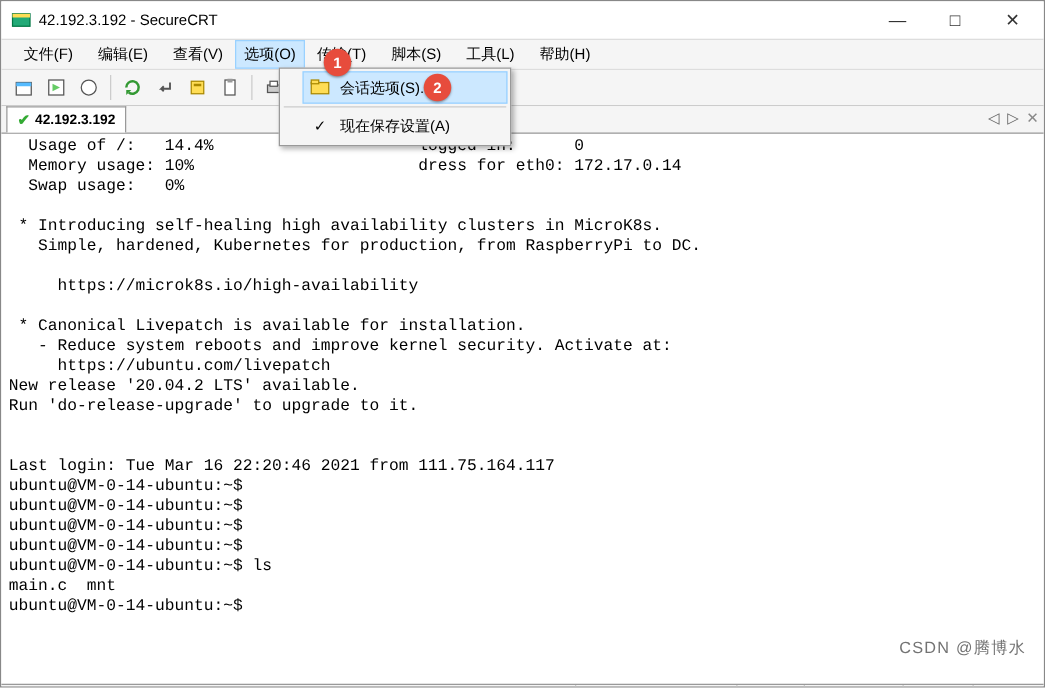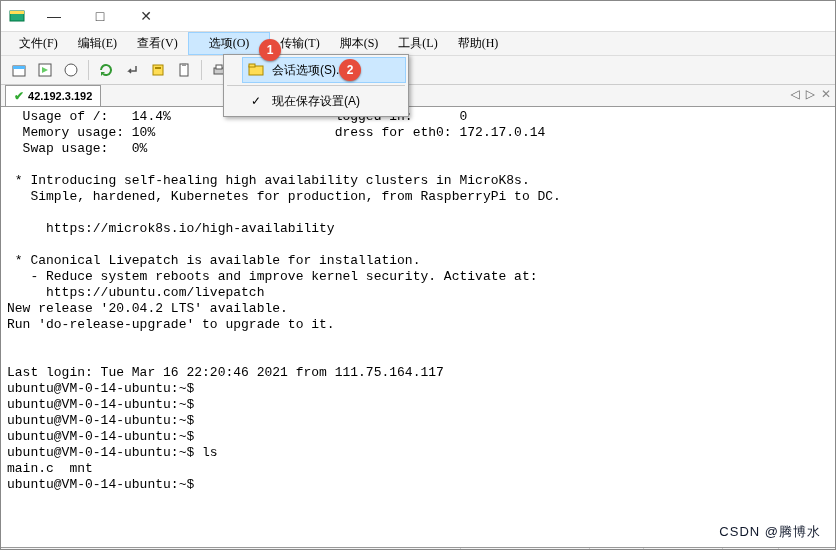--- a/index.html
+++ b/index.html
@@ -2,53 +2,54 @@
 <html><head>
 <meta charset="utf-8">
 <style>
 * { margin:0; padding:0; box-sizing:border-box; }
 body { font-family:"Microsoft YaHei","Segoe UI",sans-serif; font-size:12px; background:#fff; width:836px; height:550px; overflow:hidden; position:relative; border:1px solid #888; }
 .titlebar { height:30px; display:flex; align-items:center; padding:0 2px; background:#fff; }
 .app-icon { width:16px; height:16px; margin:0 6px; }
 .title-text { flex:1; font-size:12px; }
 .win-controls { display:flex; }
 .win-btn { width:46px; height:30px; display:flex; align-items:center; justify-content:center; font-size:14px; color:#333; }
-.menubar { height:24px; display:flex; align-items:center; padding:0 8px; background:#f5f5f5; border-top:1px solid #ddd;font-family:Liberation Serif, serif; }
+.menubar { height:24px; display:flex; align-items:center; padding:0 8px; background:#f5f5f5; border-top:1px solid #ddd; }
 .menu-item { padding:3px 10px; cursor:default; }
-.menu-item.open { background:#cce8ff; border:1px solid #99d1ff; padding:2px 20px; }
+.menu-item.open { background:#cce8ff; border:1px solid #99d1ff; padding:2px 6px; }
 .toolbar { height:30px; display:flex; align-items:center; padding:2px 6px; background:#f5f5f5; border-top:1px solid #ddd; border-bottom:1px solid #ccc; gap:2px; }
 .tb-btn { width:24px; height:24px; display:flex; align-items:center; justify-content:center; border:1px solid transparent; }
 .tb-sep { width:1px; height:20px; background:#ccc; margin:0 3px; }
 .tab-bar { height:22px; display:flex; background:#f5f5f5; border-bottom:1px solid #999; position:relative; }
 .tab { display:flex; align-items:center; padding:0 8px; border:1px solid #999; border-bottom:none; background:#fff; font-size:11px; font-weight:bold; gap:4px; margin-left:4px; }
 .green-check { color:#3a3; font-size:12px; }
 .tab-arrows { position:absolute; right:4px; top:2px; display:flex; gap:6px; color:#666; }
 .tab-x { color:#888; }
 .terminal { background:#fff; color:#000; font-family:"Consolas","Courier New",monospace; font-size:13px; line-height:16px; padding:2px 6px; height:440px; overflow:hidden; white-space:pre; }
 .statusbar { height:22px; display:flex; align-items:center; background:#f5f5f5; border-top:1px solid #999; font-size:12px; }
 .sb-cell { padding:0 10px; border-right:1px solid #ccc; height:100%; display:flex; align-items:center; }
 .sb-cell.first { flex:1; border-right:1px solid #ccc; }
 .dropdown { position:absolute; left:222px; top:53px; width:186px; background:#f5f5f5; border:1px solid #999; box-shadow:2px 2px 4px rgba(0,0,0,0.3); z-index:10; padding:2px; }
 .dd-item { height:26px; display:flex; align-items:center; padding:0 4px; gap:6px;margin-left:16px; }
 .dd-item.hl { background:#cce8ff; border:1px solid #99d1ff; padding:0 3px; }
 .dd-icon { width:20px; height:20px; display:flex; align-items:center; justify-content:center; }
 .dd-sep { height:1px; background:#ccc; margin:2px 1px; }
 .num-circle { position:absolute; width:22px; height:22px; border-radius:50%; background:#e74c3c; color:#fff; display:flex; align-items:center; justify-content:center; font-size:12px; font-weight:bold; box-shadow:0 1px 2px rgba(0,0,0,0.4); z-index:20; }
-.watermark { position:absolute; right:14px; bottom:8px; font-size:13px; color:#0f172a; letter-spacing:1px; }
+.watermark { position:absolute; right:14px; bottom:22px; font-size:13px; color:#737373; letter-spacing:1px; }
 </style>
 </head>
 <body>
 
 <div class="titlebar">
   <span class="app-icon">
     <svg width="16" height="16">
         <rect x="1" y="3" width="14" height="10" fill="#2a7" stroke="#074"></rect>
         <rect x="1" y="3" width="14" height="3" fill="#fd5"></rect>
       </svg>
   </span>
+  <span class="title-text">42.192.3.192 - SecureCRT</span>
   <div class="win-controls">
     <div class="win-btn">—</div>
     <div class="win-btn">□</div>
     <div class="win-btn close">✕</div>
   </div>
 </div>
 
 <div class="menubar" id="menubar">
     <div class="menu-item">文件(F)</div>
     <div class="menu-item">编辑(E)</div>

